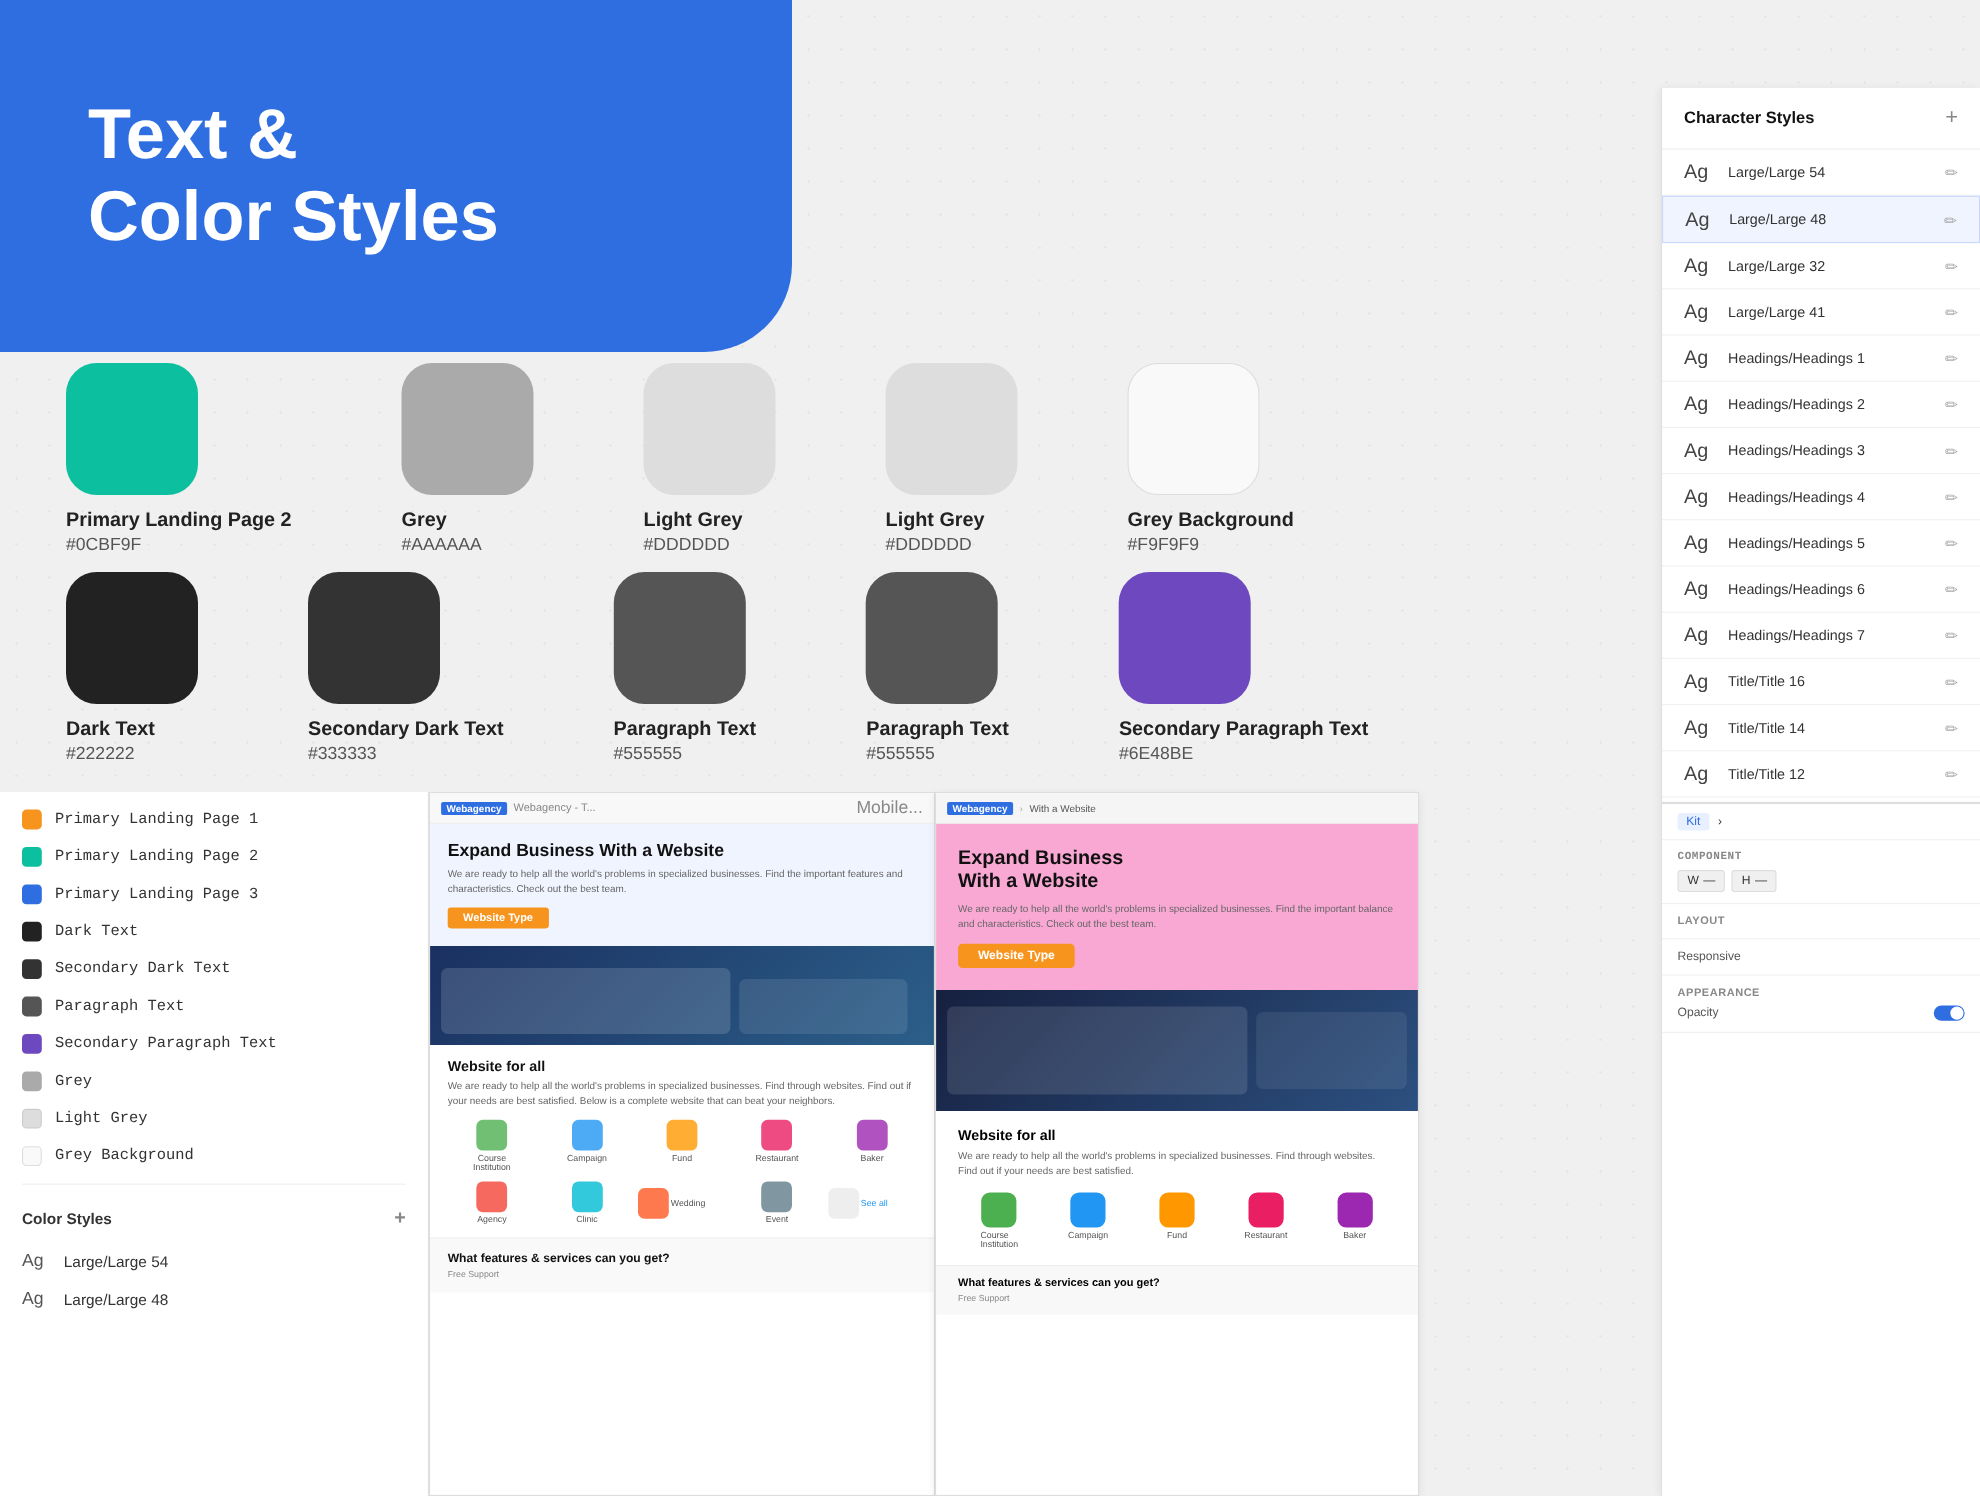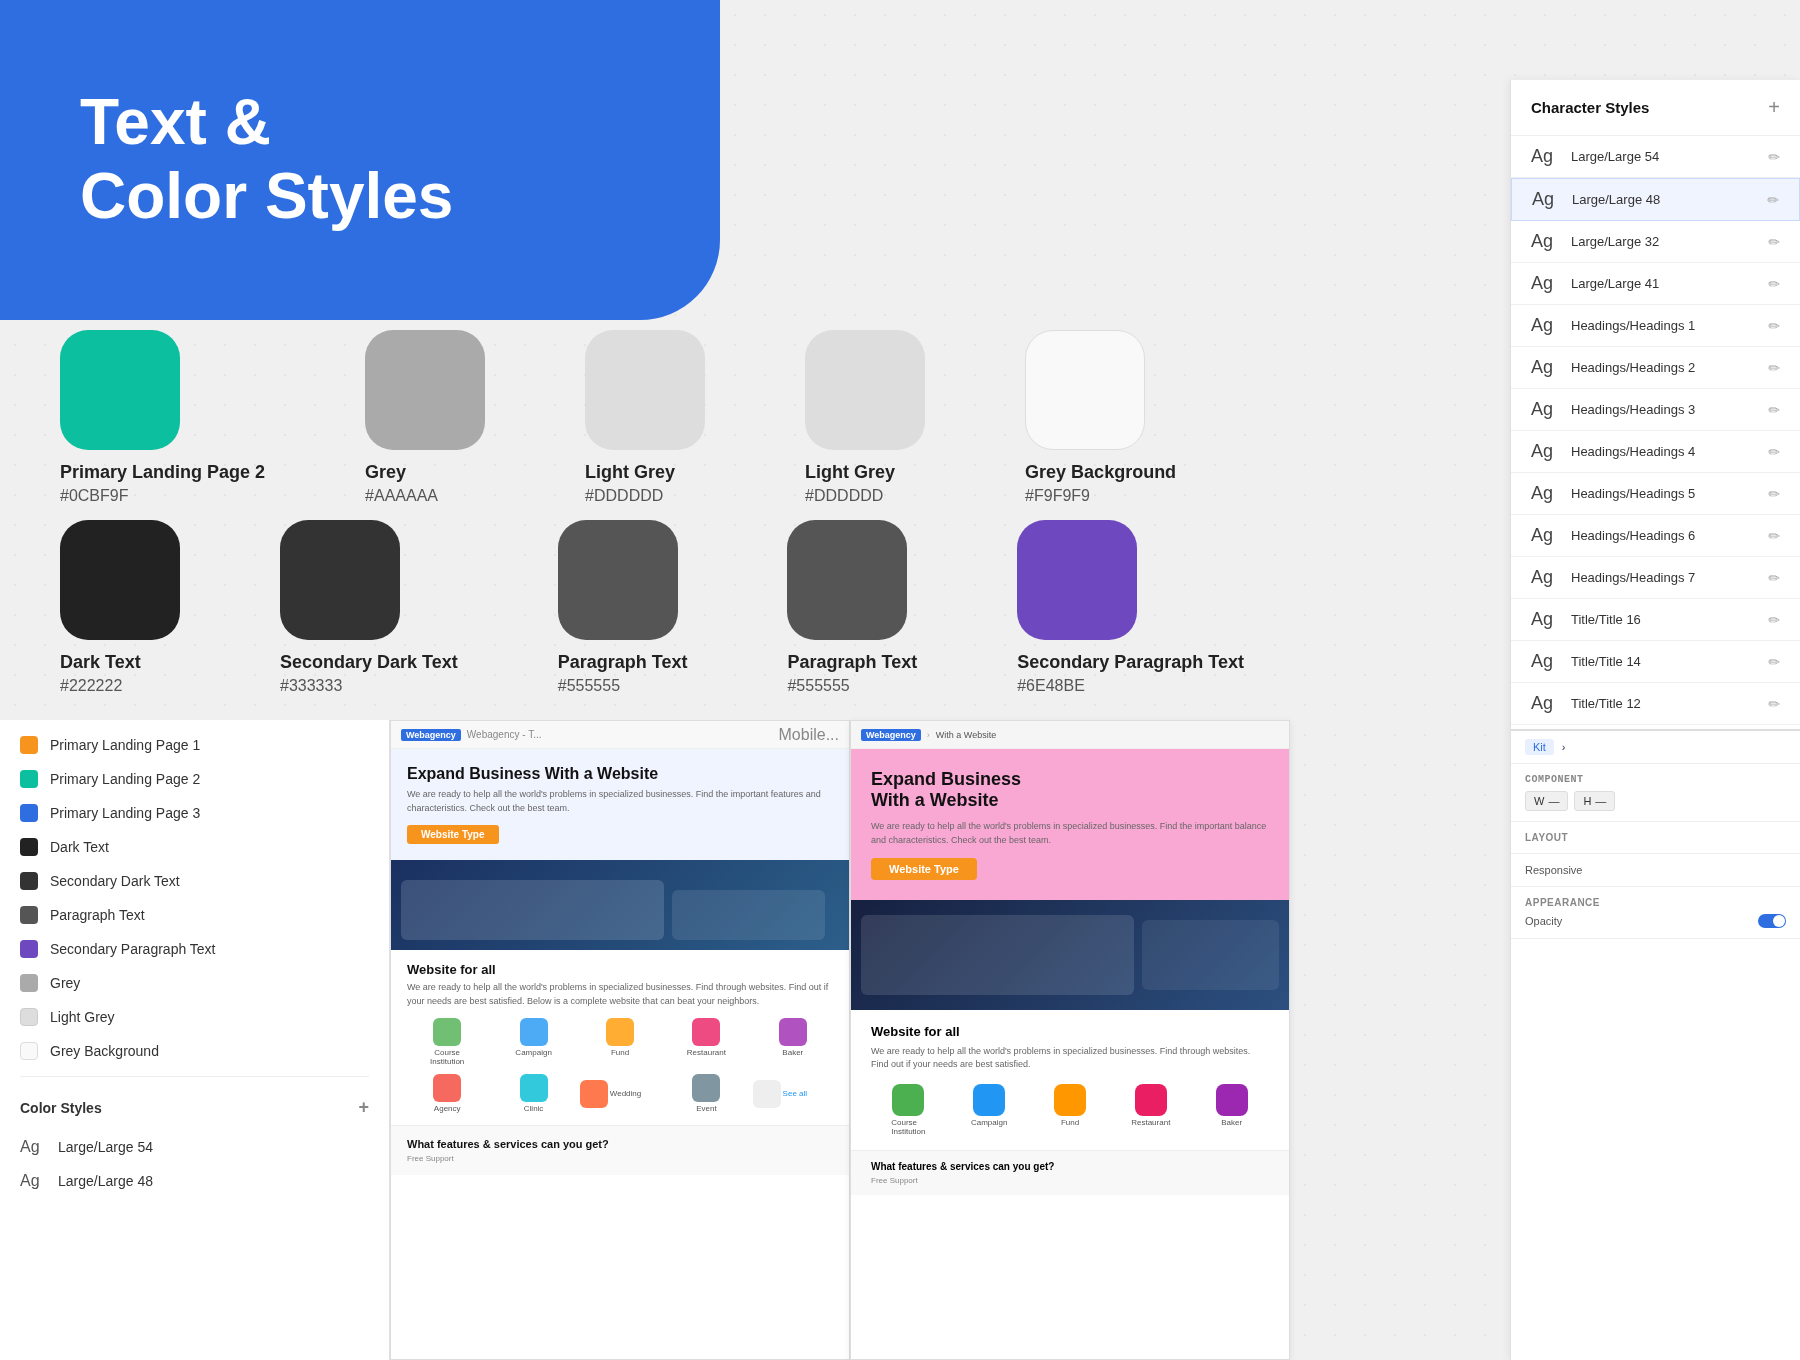--- a/index.html
+++ b/index.html
@@ -56,20 +56,21 @@
       font-size: 16px;
       color: #555;
     }
 
     .color-list-item {
       display: flex;
       align-items: center;
       padding: 8px 20px;
       font-size: 14px;
       color: #333;
+      font-family: Liberation Mono, monospace;
     }
 
     .color-list-dot {
       width: 18px;
       height: 18px;
       border-radius: 4px;
       margin-right: 12px;
       flex-shrink: 0;
     }
 

